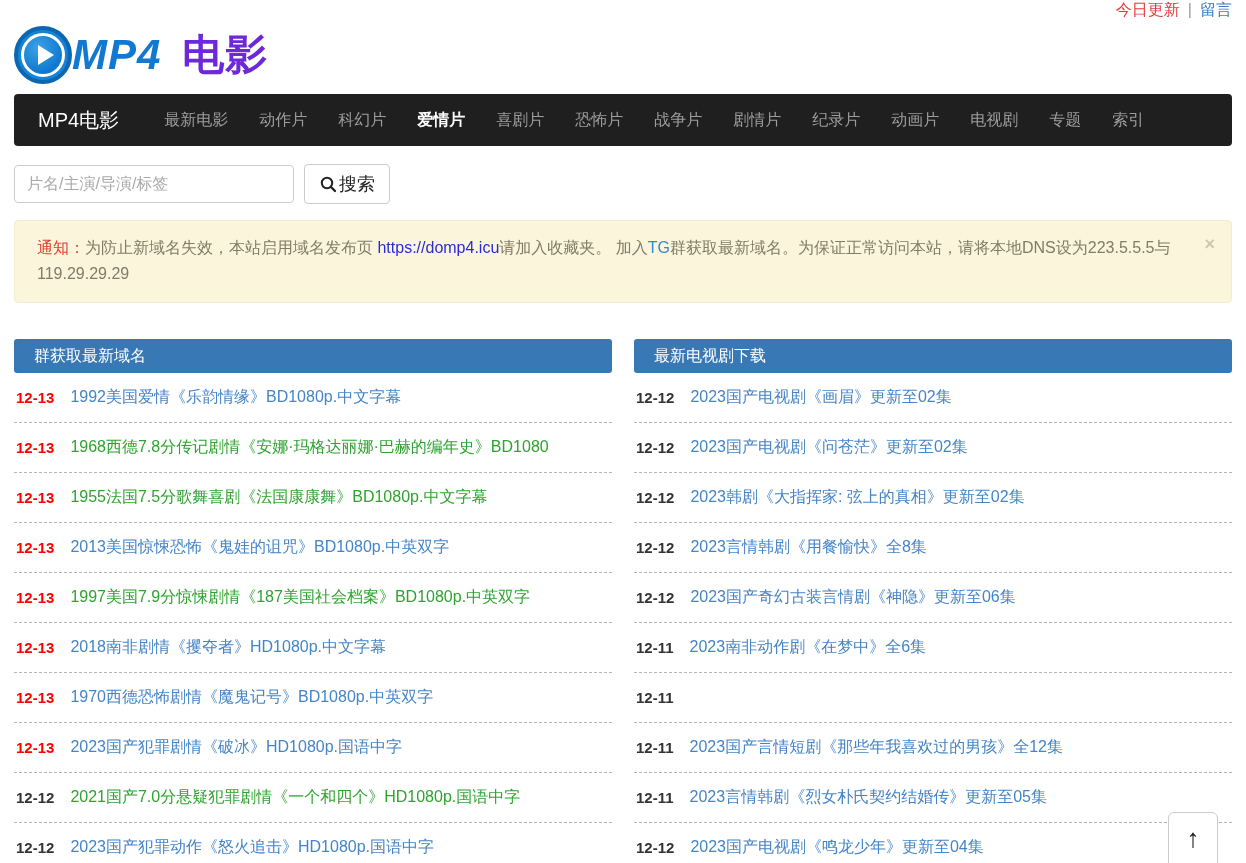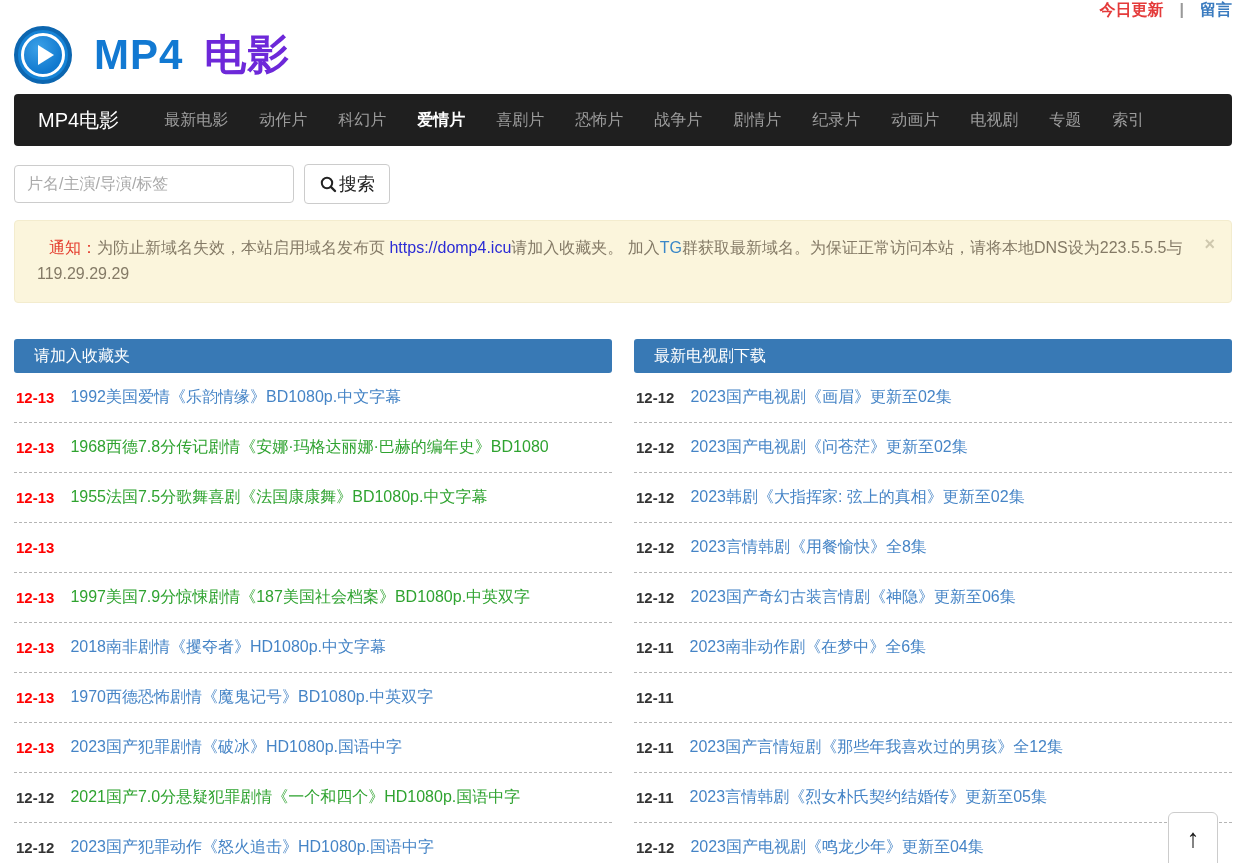--- a/index.html
+++ b/index.html
@@ -11,25 +11,24 @@
     overflow: hidden;
     position: relative;
   }
   .page { padding: 0 14px; }
 
   
   .topbar {
     display: flex;
     justify-content: flex-end;
     align-items: center;
-    gap: 16px;
+    gap: 8px;
     padding-top: 0;
     font-size: 16px;
     height: 20px;
-    font-weight: bold;
   }
   .topbar a { text-decoration: none; cursor: pointer; }
   .top-update { color: #e43b3b; }
   .top-divider { color: #999; }
   .top-message { color: #3a7bbf; }
 
   
   .logo-row { display:flex; align-items:center; margin: 4px 0 8px 0; height: 62px; cursor: pointer; }
   .logo-icon {
     width: 58px; height: 58px; border-radius: 50%;
@@ -45,21 +44,21 @@
     background: radial-gradient(circle at 38% 32%, #3ba1e8, #1079cf 70%);
     display:flex; align-items:center; justify-content:center;
   }
   .logo-icon .triangle {
     width:0; height:0;
     border-left: 16px solid #ffffff;
     border-top: 10px solid transparent;
     border-bottom: 10px solid transparent;
     margin-left: 5px;
   }
-  .logo-text { font-size: 42px; font-weight: bold; margin-left: 22px; letter-spacing: 1px; }
+  .logo-text { font-size: 42px; font-weight: bold; font-style: italic; margin-left: 0; letter-spacing: 1px; }
   .logo-mp4 { color: #1279d2; }
   .logo-movie { color: #6d28d9; font-style: normal; margin-left: 21px; }
 
   
   .nav {
     background: #1f1f1f;
     border-radius: 4px;
     height: 52px;
     display: flex;
     align-items: center;
@@ -95,21 +94,21 @@
   .notice {
     background: #fbf5dc;
     border: 1px solid #f3ecce;
     border-radius: 4px;
     padding: 14px 44px 14px 22px;
     font-size: 16px;
     line-height: 1.65;
     color: #847a66;
     position: relative;
   }
-  .notice-prefix { color: #e43b2c; margin-left: 12px; }
+  .notice-prefix { color: #e43b2c; }
   .notice-link-url { color: #2b2bd5; text-decoration: none; cursor: pointer; }
   .notice-link-tg { color: #3a87c8; text-decoration: none; cursor: pointer; }
   .notice-close {
     position: absolute; right: 16px; top: 14px;
     color: #cfc8ae; font-size: 18px; font-weight: bold;
     cursor: pointer; line-height: 1;
   }
 
   
   .columns { display: flex; gap: 22px; margin-top: 36px; }
@@ -229,40 +228,41 @@
   </div>
 
   <div class="notice">
     <span class="notice-prefix">通知：</span><span>为防止新域名失效，本站启用域名发布页 </span><a class="notice-link-url">https://domp4.icu</a><span>请加入收藏夹。 加入</span><a class="notice-link-tg">TG</a><span>群获取最新域名。为保证正常访问本站，请将本地DNS设为223.5.5.5与119.29.29.29</span>
     <span class="notice-close">×</span>
   </div>
 
   <div class="columns">
 
     <div class="col">
-      <div class="col-header">请加入收藏夹</div>
+      <div class="col-header">群获取最新域名</div>
       <div>
 
           <div class="item-row">
             <span class="item-date date-red">12-13</span>
             <a class="item-link link-blue">1992美国爱情《乐韵情缘》BD1080p.中文字幕</a>
           </div>
 
           <div class="item-row">
             <span class="item-date date-red">12-13</span>
             <a class="item-link link-green">1968西德7.8分传记剧情《安娜·玛格达丽娜·巴赫的编年史》BD1080</a>
           </div>
 
           <div class="item-row">
             <span class="item-date date-red">12-13</span>
             <a class="item-link link-green">1955法国7.5分歌舞喜剧《法国康康舞》BD1080p.中文字幕</a>
           </div>
 
           <div class="item-row">
             <span class="item-date date-red">12-13</span>
+            <a class="item-link link-blue">2013美国惊悚恐怖《鬼娃的诅咒》BD1080p.中英双字</a>
           </div>
 
           <div class="item-row">
             <span class="item-date date-red">12-13</span>
             <a class="item-link link-green">1997美国7.9分惊悚剧情《187美国社会档案》BD1080p.中英双字</a>
           </div>
 
           <div class="item-row">
             <span class="item-date date-red">12-13</span>
             <a class="item-link link-blue">2018南非剧情《攫夺者》HD1080p.中文字幕</a>

